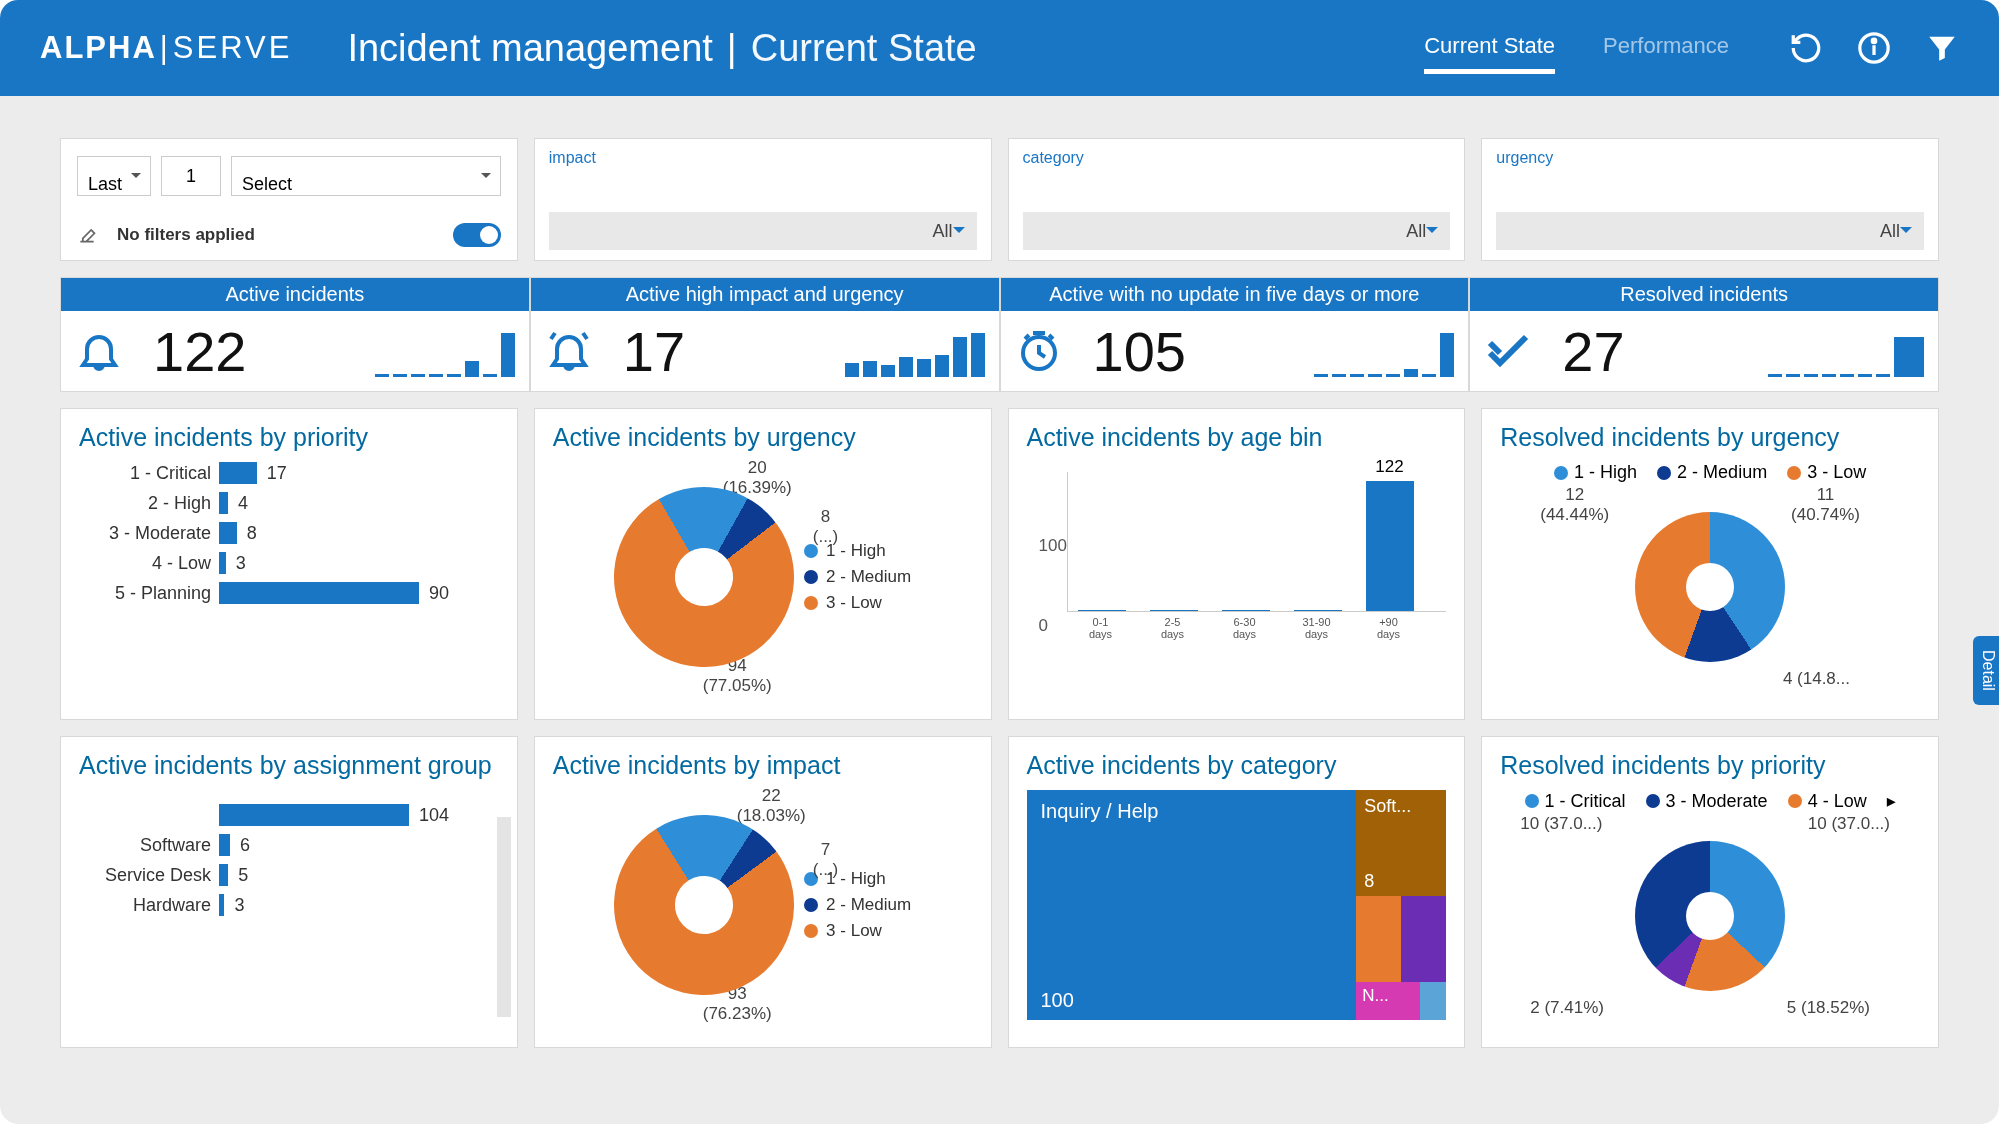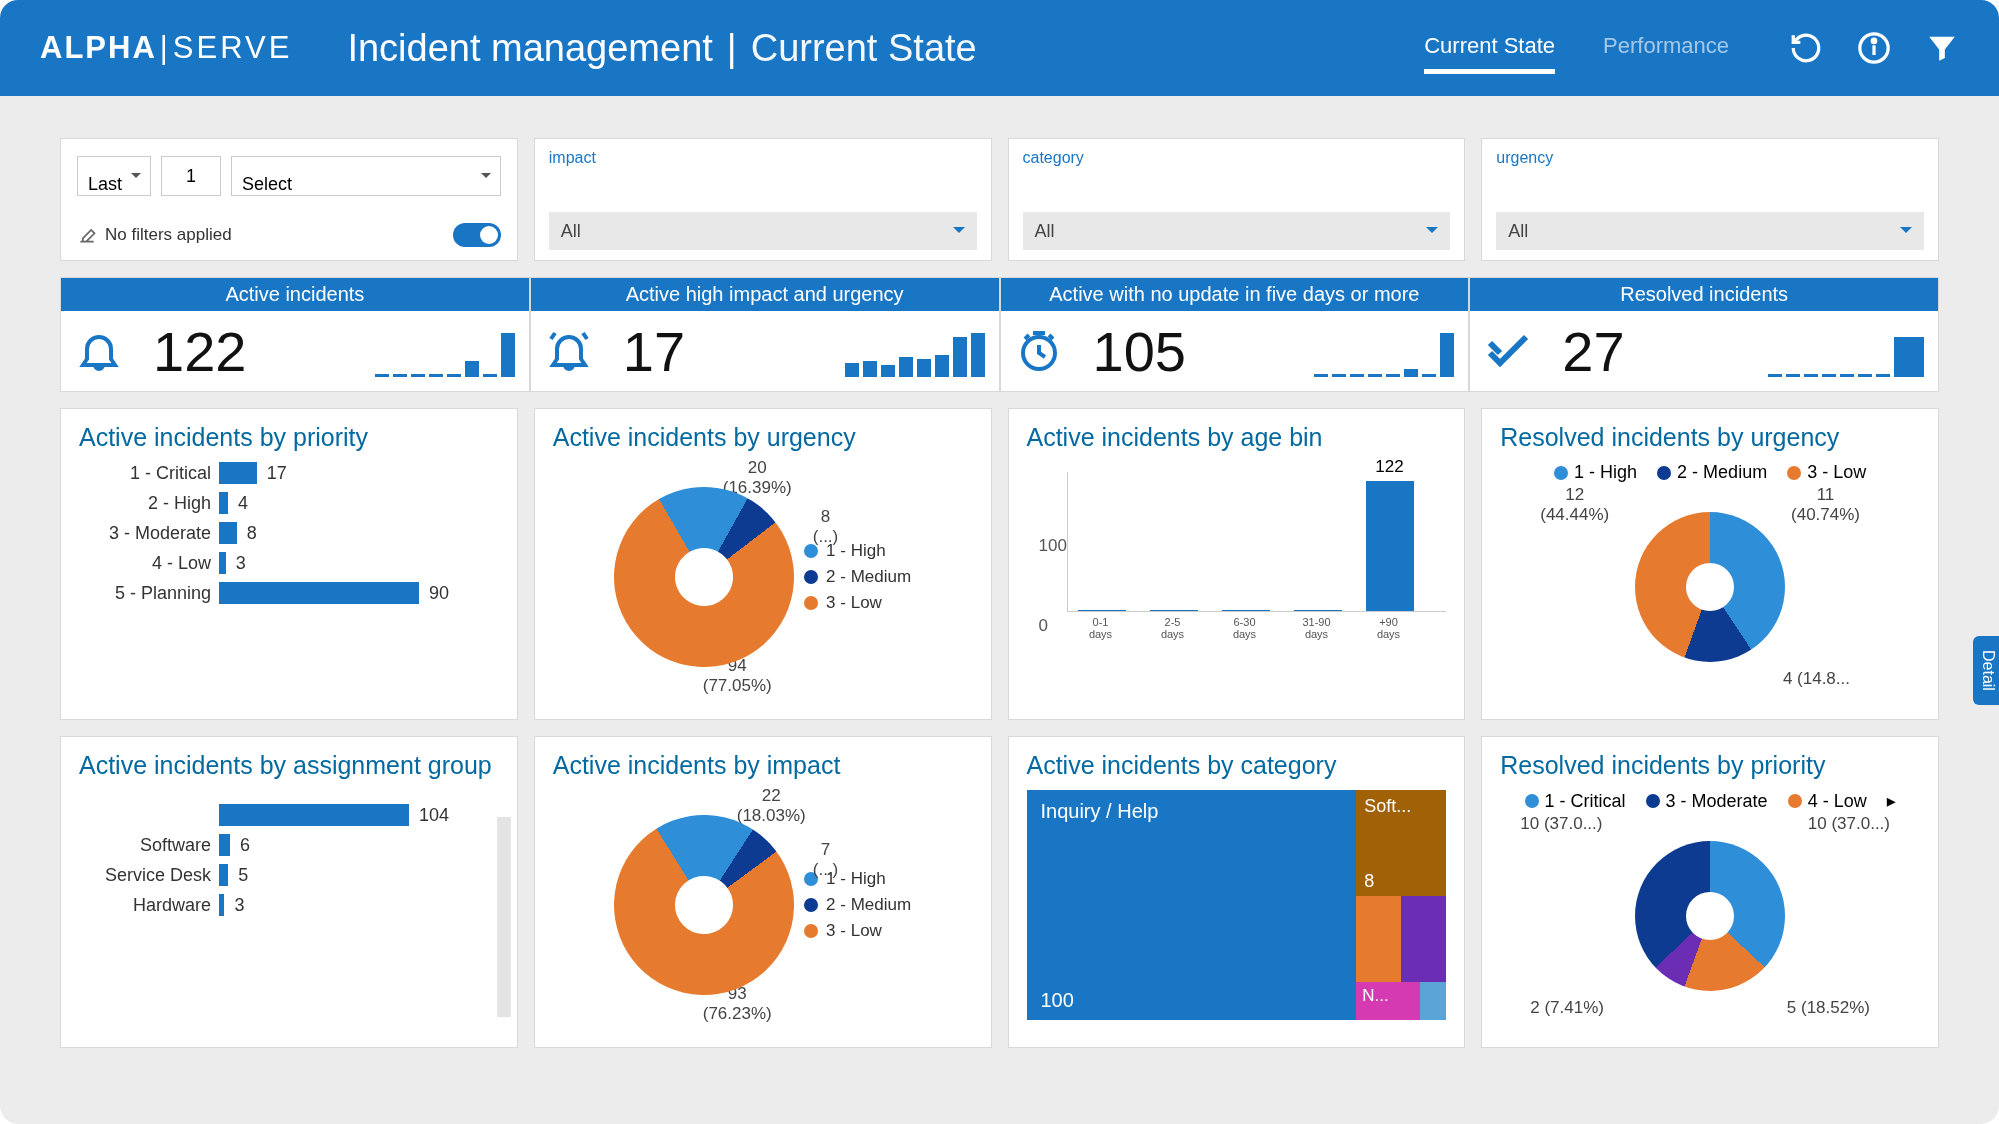--- a/index.html
+++ b/index.html
@@ -26,21 +26,21 @@
   .filter-row { display:grid; grid-template-columns: repeat(4, 1fr); gap:16px; margin-bottom:16px; }
   .filter-panel { background:#fff; border:1px solid #d8d8d8; padding:10px 14px; font-size:18px; }
   .time-filter { display:flex; align-items:center; gap:10px; padding:12px 16px 8px 16px; flex-wrap:wrap; }
   .sel { border:1px solid #ccc; height:40px; padding:17px 28px 0 10px; background:#fff; font-size:18px; display:inline-flex; align-items:center; position:relative; cursor:pointer; }
   .sel .chev::after { content:""; position:absolute; right:9px; top:16px; border:5px solid transparent; border-top-color:#555; }
   .num-box { border:1px solid #ccc; height:40px; width:60px; text-align:center; font-size:18px; line-height:38px; }
   .nofilters { font-size:17px; color:#333; display:flex; align-items:center; gap:8px; width:100%; margin-top:6px; justify-content:space-between; }
   .toggle { width:48px; height:24px; background:#1976c5; border-radius:12px; position:relative; }
   .toggle::after { content:""; position:absolute; right:3px; top:3px; width:18px; height:18px; background:#fff; border-radius:50%; }
   .slicer-label { color:#1976c5; font-size:16px; margin-bottom:6px; }
-  .slicer-sel { background:#e8e8e8; height:38px; padding:0 12px; display:flex; align-items:center; justify-content:space-between; font-size:18px; color:#444; cursor:pointer;margin-top:45px; }
+  .slicer-sel { background:#e8e8e8; height:38px; padding:0 12px; display:flex; align-items:center; justify-content:flex-end; font-size:18px; color:#444; cursor:pointer;margin-top:45px; }
   .slicer-sel .chev { width:0; height:0; border:6px solid transparent; border-top-color:#1976c5; margin-top:4px; }
 
   
   .kpi-row { display:grid; grid-template-columns: repeat(4, 1fr); gap:0; margin-bottom:16px; }
   .kpi { background:#fff; border:1px solid #d8d8d8; }
   .kpi-header { background:#1976c5; color:#fff; text-align:center; font-size:20px; padding:5px 0; }
   .kpi-body { display:flex; align-items:center; height:80px; padding:0 14px; }
   .kpi-icon { width:48px; height:48px; color:#1976c5; flex-shrink:0; }
   .kpi-val { font-size:56px; font-weight:400; margin-left:30px; color:#111; }
   .spark { margin-left:auto; display:flex; align-items:flex-end; gap:4px; height:52px; }
@@ -134,21 +134,21 @@
       <div class="sel">
           <span>Last</span>
           <span class="chev"></span>
         </div>
       <div class="num-box">1</div>
       <div class="sel" style="flex:1">
           <span>Select</span>
           <span class="chev"></span>
         </div>
       <div class="nofilters">
-        <span style="display:flex;align-items:flex-start;gap:8px;">
+        <span style="display:flex;align-items:flex-start;gap:20px;font-weight:bold;">
           <svg width="20" height="20" viewBox="0 0 24 24" fill="none" stroke="#666" stroke-width="2">
               <path d="M4 20h16M7 16l10-10 4 4-10 10H7z"></path>
             </svg>
           <span>No filters applied</span>
         </span>
         <span class="toggle"></span>
       </div>
     </div>
     <div class="filter-panel">
       <div class="slicer-label">impact</div>

